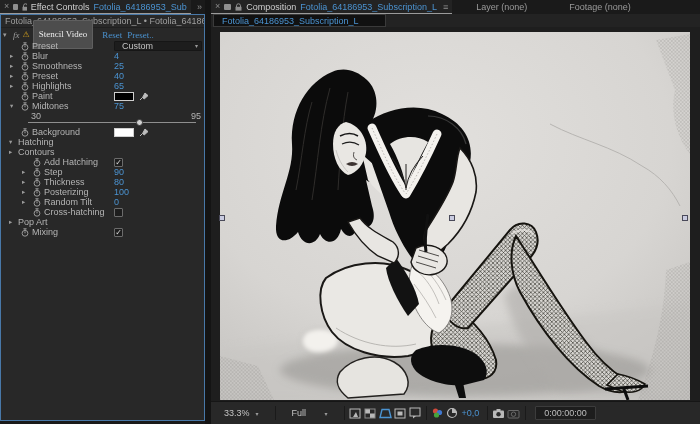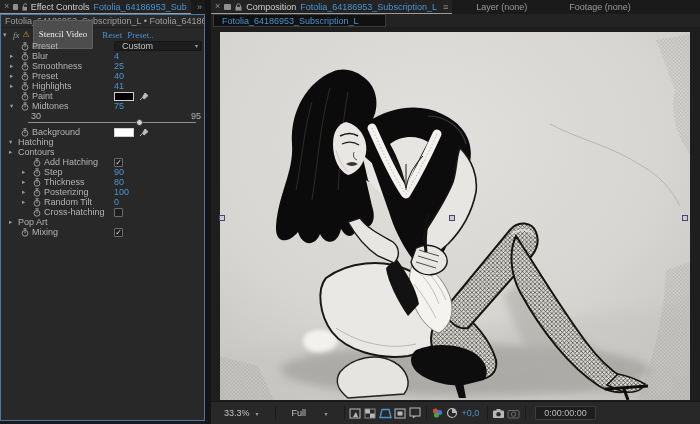--- a/index.html
+++ b/index.html
@@ -157,21 +157,21 @@
           </div>
           <div class="p-row lvl-top">
             <span class="p-arrow">▸</span>
             <span class="p-watch"><svg width="8" height="9" viewBox="0 0 8 9">
                 <line x1="2.4" y1="0.8" x2="5.6" y2="0.8" stroke="#9a9a9a"></line>
                 <line x1="4" y1="0.8" x2="4" y2="2.6" stroke="#9a9a9a"></line>
                 <circle cx="4" cy="5.3" r="2.9" fill="none" stroke="#9a9a9a"></circle>
                 <line x1="4" y1="5.3" x2="4" y2="3.4" stroke="#9a9a9a"></line>
               </svg></span>
             <span class="p-name">Highlights</span>
-            <span class="p-val">41</span>
+            <span class="p-val">65</span>
           </div>
           <div class="p-row lvl-top">
             <span class="p-watch"><svg width="8" height="9" viewBox="0 0 8 9">
                 <line x1="2.4" y1="0.8" x2="5.6" y2="0.8" stroke="#9a9a9a"></line>
                 <line x1="4" y1="0.8" x2="4" y2="2.6" stroke="#9a9a9a"></line>
                 <circle cx="4" cy="5.3" r="2.9" fill="none" stroke="#9a9a9a"></circle>
                 <line x1="4" y1="5.3" x2="4" y2="3.4" stroke="#9a9a9a"></line>
               </svg></span>
             <span class="p-name">Paint</span>
             <span class="swatch" style="background: rgb(0, 0, 0);"></span>

